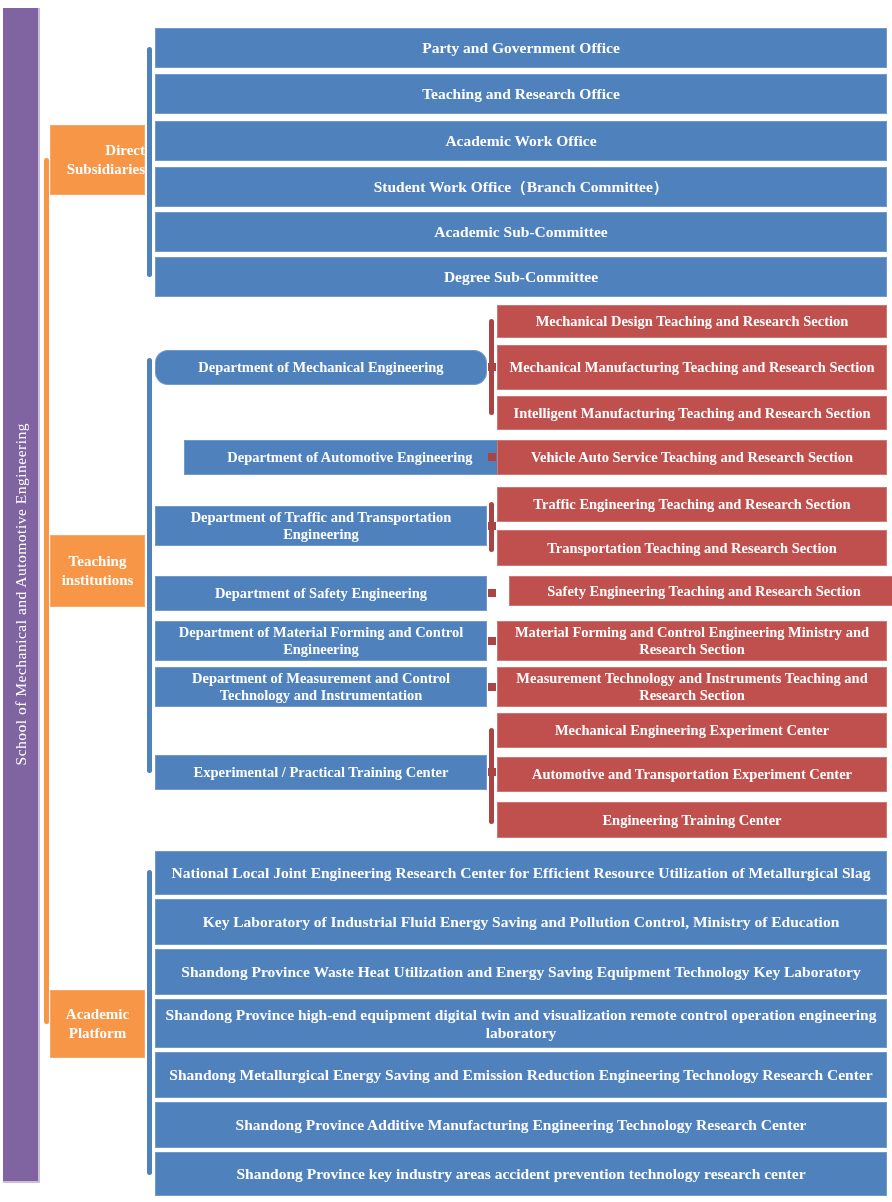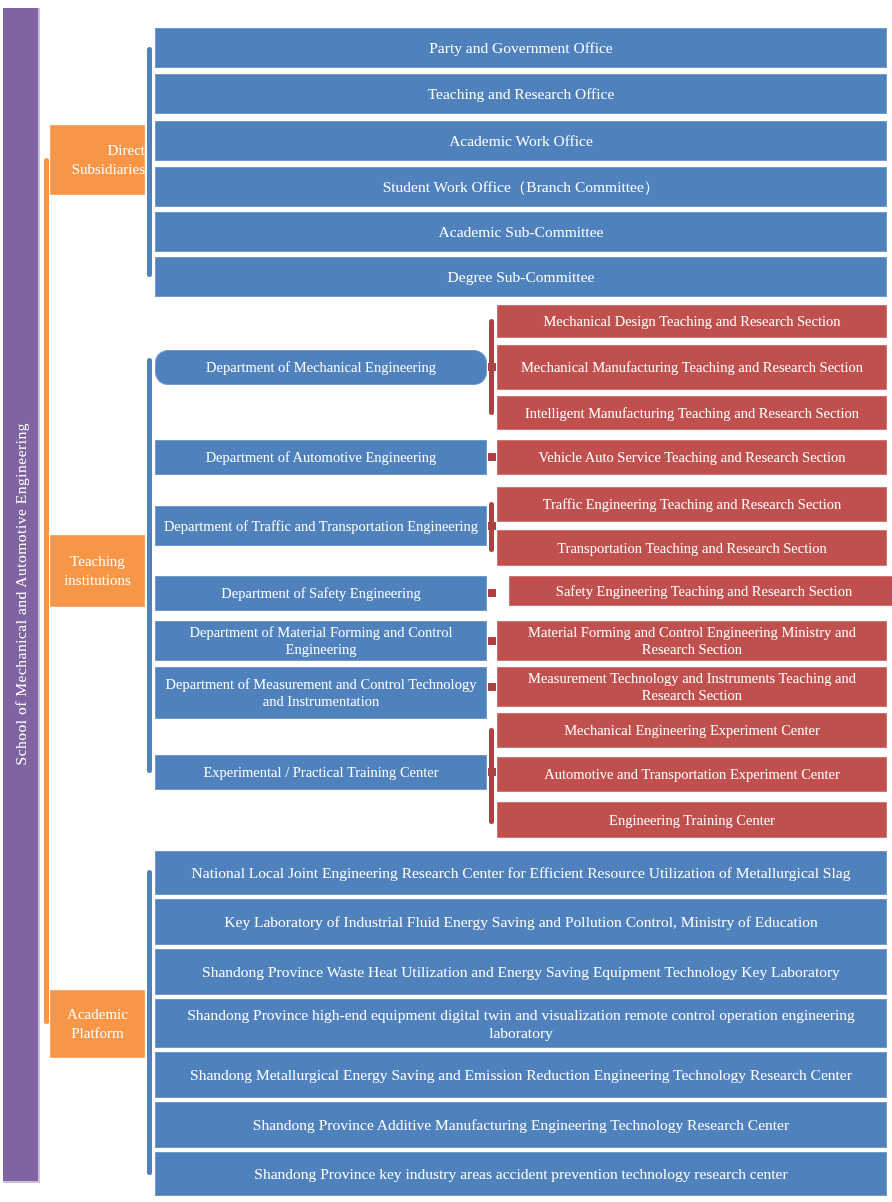--- a/index.html
+++ b/index.html
@@ -1,20 +1,20 @@
 <!DOCTYPE html>
 <html><head>
 <meta charset="utf-8">
 <style>
   html,body{margin:0;padding:0;background:#ffffff;}
   body{font-family:"Liberation Serif","DejaVu Serif",serif;}
   .canvas{position:relative;width:892px;height:1202px;background:#ffffff;overflow:hidden;}
 
   .box{position:absolute;display:flex;align-items:center;justify-content:center;
-       text-align:center;color:#fdfdfd;box-sizing:border-box;line-height:1.15;}
+       text-align:center;color:#fdfdfd;box-sizing:border-box;line-height:1.15;font-weight:bold;}
 
   .blue{background:#4F81BD;box-shadow:inset 0 0 0 1px rgba(255,255,255,0.20);}
   .red{background:#C0504D;box-shadow:inset 0 0 0 1px rgba(255,255,255,0.22);}
   .orange{background:#F79646;box-shadow:inset 0 0 0 1px rgba(255,255,255,0.18);}
 
   .wide{left:155px;width:732px;font-size:15.5px;}
   .dept{left:155px;width:332px;font-size:14.5px;padding:0 6px;}
   .sect{left:497px;width:390px;font-size:14.5px;padding:0 6px;}
   .grouplabel{left:50px;width:95px;font-size:15px;line-height:1.25;}
 
@@ -51,25 +51,25 @@
   <div class="vline bluec" style="top:870px;height:305px;"></div>
 
   <div class="box blue wide" style="top:28px;height:40px;">Party and Government Office</div>
   <div class="box blue wide" style="top:74px;height:40px;">Teaching and Research Office</div>
   <div class="box blue wide" style="top:121px;height:40px;">Academic Work Office</div>
   <div class="box blue wide" style="top:167px;height:40px;">Student Work Office（Branch Committee）</div>
   <div class="box blue wide" style="top:212px;height:40px;">Academic Sub-Committee</div>
   <div class="box blue wide" style="top:257px;height:40px;">Degree Sub-Committee</div>
 
   <div class="box blue dept" style="top:350px;height:35px;border-radius:13px;">Department of Mechanical Engineering</div>
-  <div class="box blue dept" style="top:440px;height:35px;">Department of Automotive Engineering</div>
+  <div class="box blue dept" style="top:440px;height:35px;margin-left:29px;">Department of Automotive Engineering</div>
   <div class="box blue dept" style="top:506px;height:40px;">Department of Traffic and Transportation Engineering</div>
   <div class="box blue dept" style="top:576px;height:35px;">Department of Safety Engineering</div>
   <div class="box blue dept" style="top:621px;height:40px;">Department of Material Forming and Control Engineering</div>
-  <div class="box blue dept" style="top:667px;height:52px;">Department of Measurement and Control Technology and Instrumentation</div>
+  <div class="box blue dept" style="top:667px;height:40px;">Department of Measurement and Control Technology and Instrumentation</div>
   <div class="box blue dept" style="top:755px;height:35px;">Experimental / Practical Training Center</div>
 
   <div class="vline redc" style="top:319px;height:96px;"></div>
   <div class="vline redc" style="top:502px;height:50px;"></div>
   <div class="vline redc" style="top:728px;height:96px;"></div>
 
   <div class="nub" style="top:363px;"></div>
   <div class="nub" style="top:453px;"></div>
   <div class="nub" style="top:522px;"></div>
   <div class="nub" style="top:589px;"></div>

